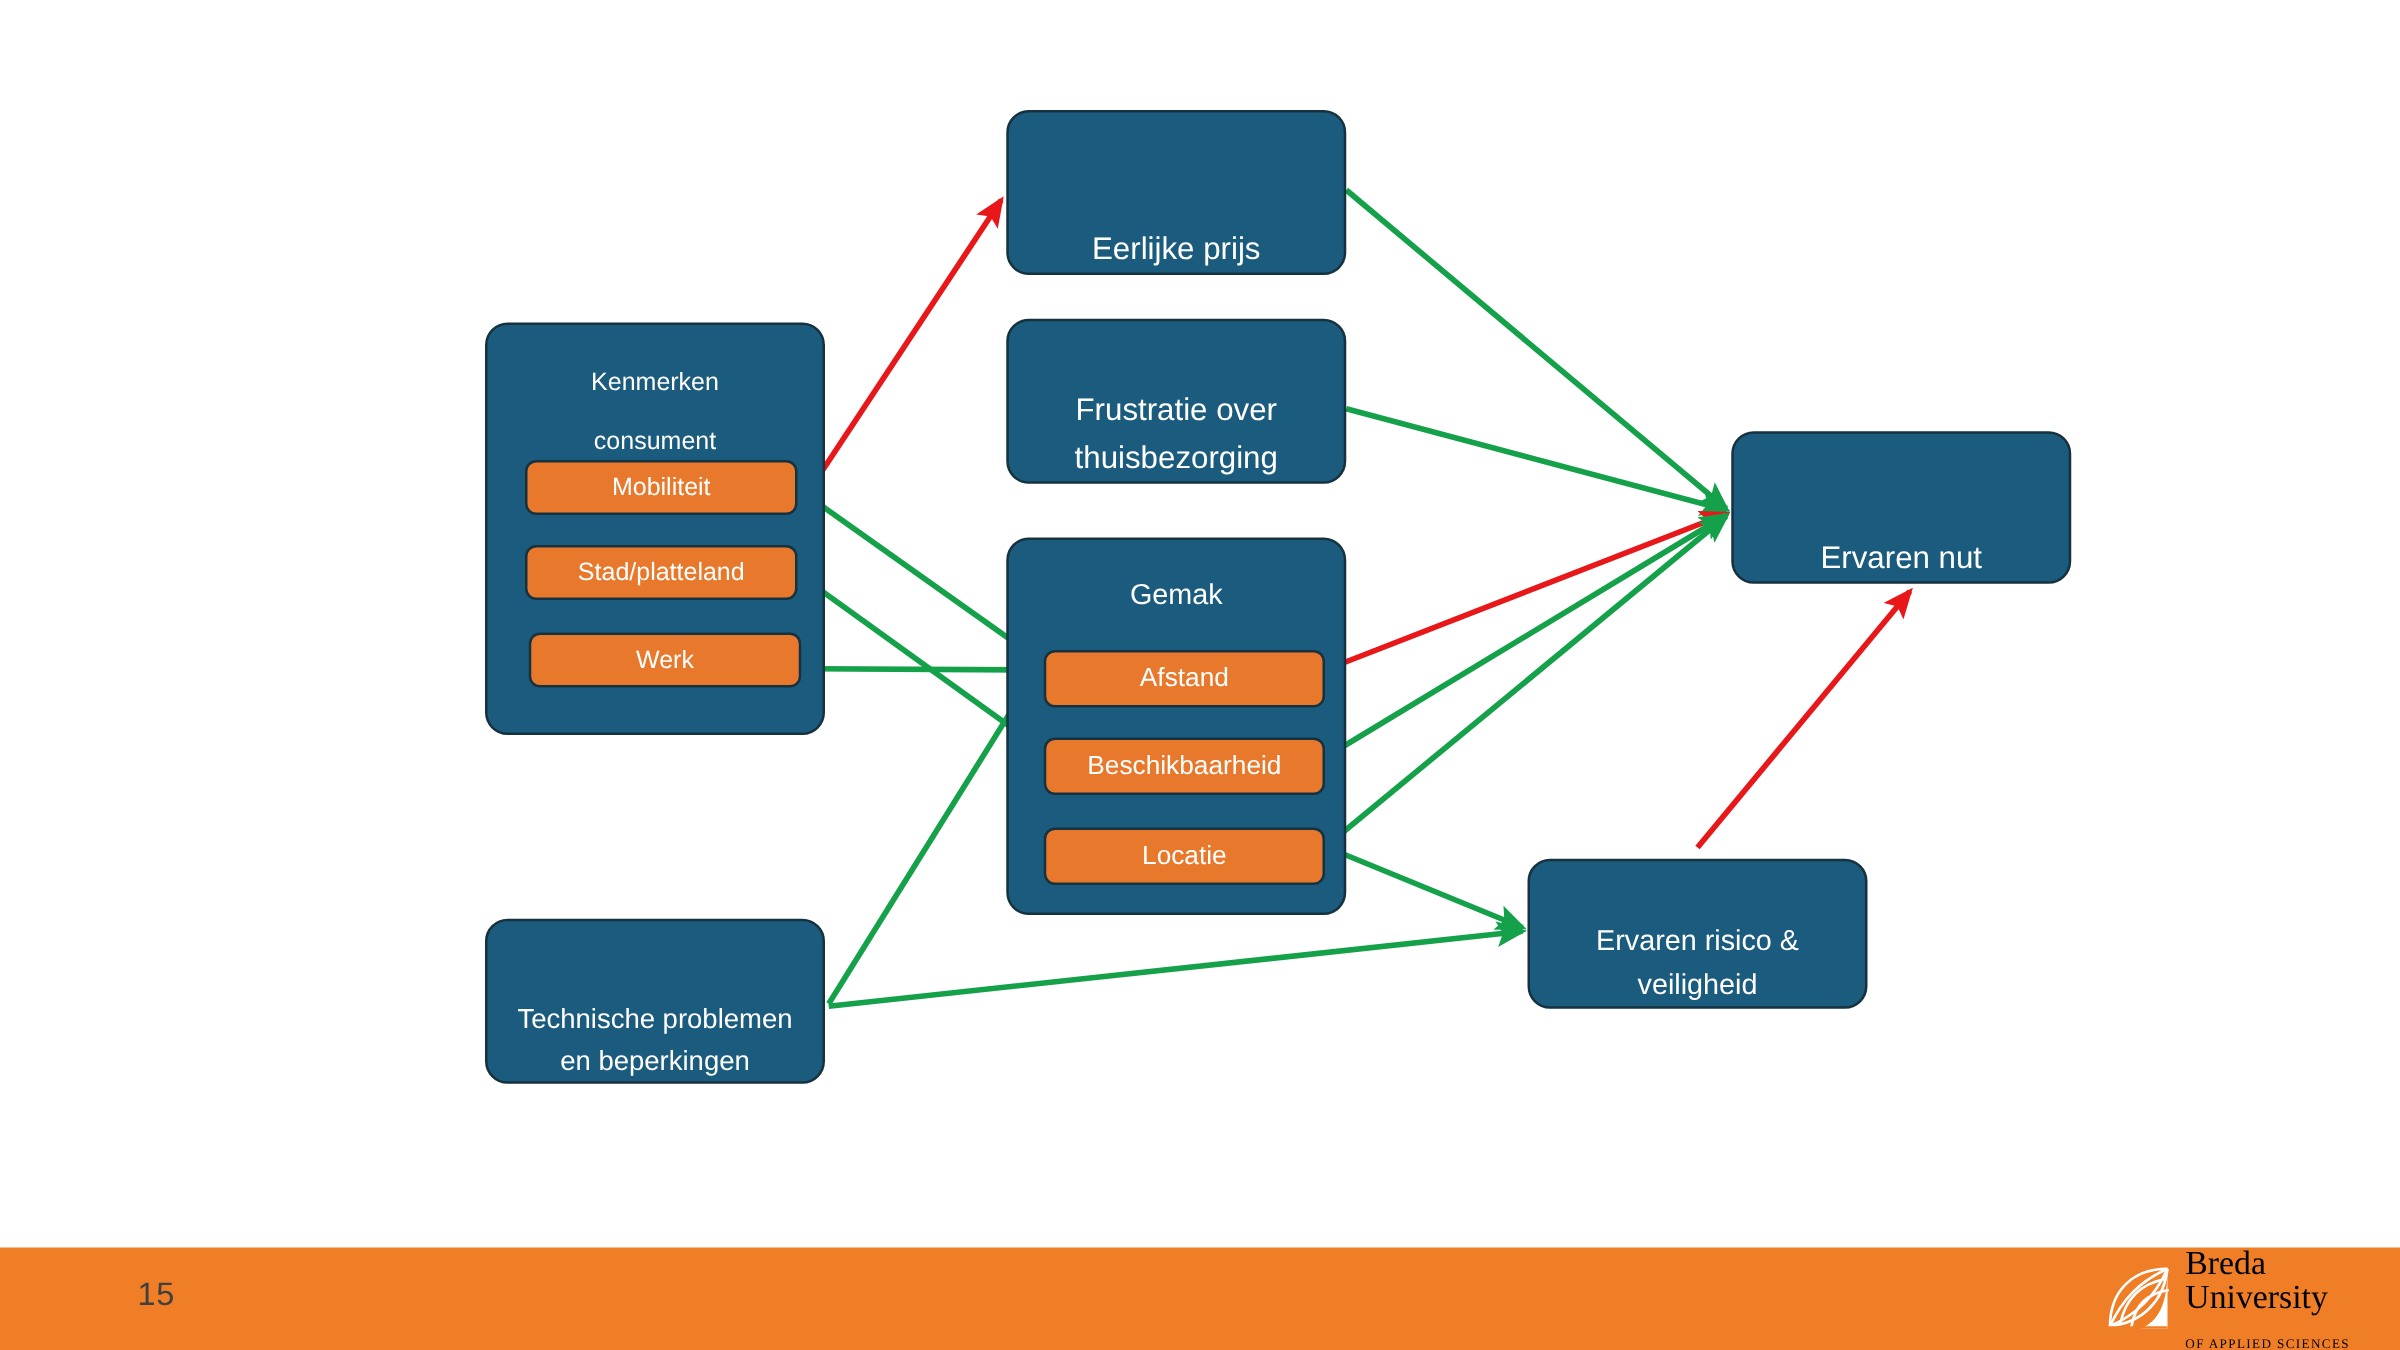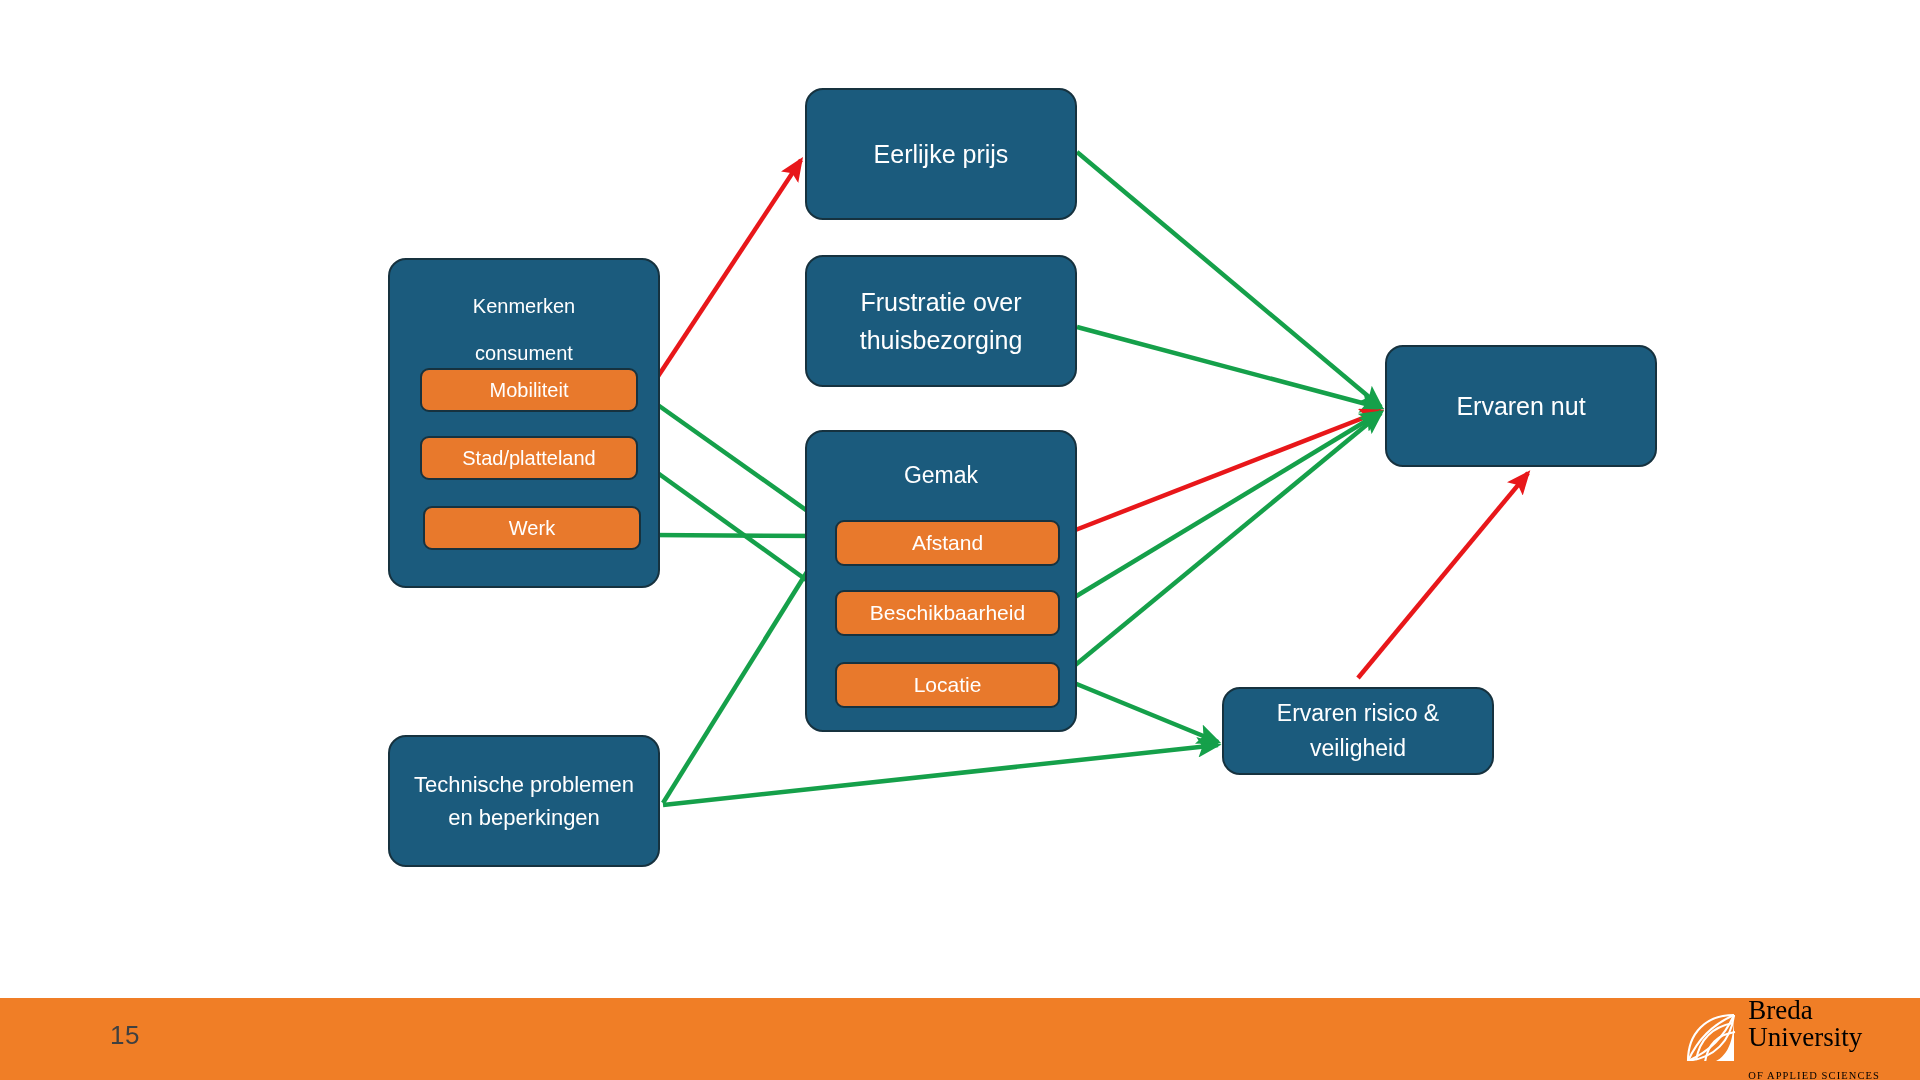--- a/index.html
+++ b/index.html
@@ -33,21 +33,21 @@
   .node {
     position: absolute;
     box-sizing: border-box;
     background: #1B5B7D;
     border: 2px solid #16323f;
     border-radius: 18px;
     color: #ffffff;
     display: flex;
     flex-direction: column;
     align-items: center;
-    justify-content: center;
+    justify-content: flex-end;
     text-align: center;
     line-height: 1.52;
     font-weight: 400;
   }
   .node.container {
     justify-content: flex-start;
     padding-top: 14px;
   }
   .node-title {
     display: block;
@@ -67,21 +67,21 @@
     text-align: center;
     white-space: nowrap;
   }
   
   #node-eerlijke-prijs   { left: 805px;  top: 88px;  width: 272px; height: 132px; font-size: 25px; }
   #node-frustratie       { left: 805px;  top: 255px; width: 272px; height: 132px; font-size: 25px; }
   #node-kenmerken        { left: 388px;  top: 258px; width: 272px; height: 330px; font-size: 20px; }
   #node-gemak            { left: 805px;  top: 430px; width: 272px; height: 302px; font-size: 23px; }
   #node-technische       { left: 388px;  top: 735px; width: 272px; height: 132px; font-size: 22px; }
   #node-ervaren-nut      { left: 1385px; top: 345px; width: 272px; height: 122px; font-size: 25px; }
-  #node-ervaren-risico   { left: 1222px; top: 687px; width: 272px; height: 88px; font-size: 23px; }
+  #node-ervaren-risico   { left: 1222px; top: 687px; width: 272px; height: 120px; font-size: 23px; }
 
   #node-kenmerken .node-title { margin-top: 17px; }
   #node-gemak .node-title { margin-top: 12px; }
 
   #sub-mobiliteit     { left: 30px;  top: 108px; width: 218px; height: 44px; font-size: 20px; text-align: right; }
   #sub-stadplatteland { left: 30px;  top: 176px; width: 218px; height: 44px; font-size: 20px; }
   #sub-werk           { left: 33px;  top: 246px; width: 218px; height: 44px; font-size: 20px; align-items: center; }
   #sub-afstand        { left: 28px;  top: 88px;  width: 225px; height: 46px; font-size: 21px; }
   #sub-beschikbaarheid{ left: 28px;  top: 158px; width: 225px; height: 46px; font-size: 21px; }
   #sub-locatie        { left: 28px;  top: 230px; width: 225px; height: 46px; font-size: 21px; }

